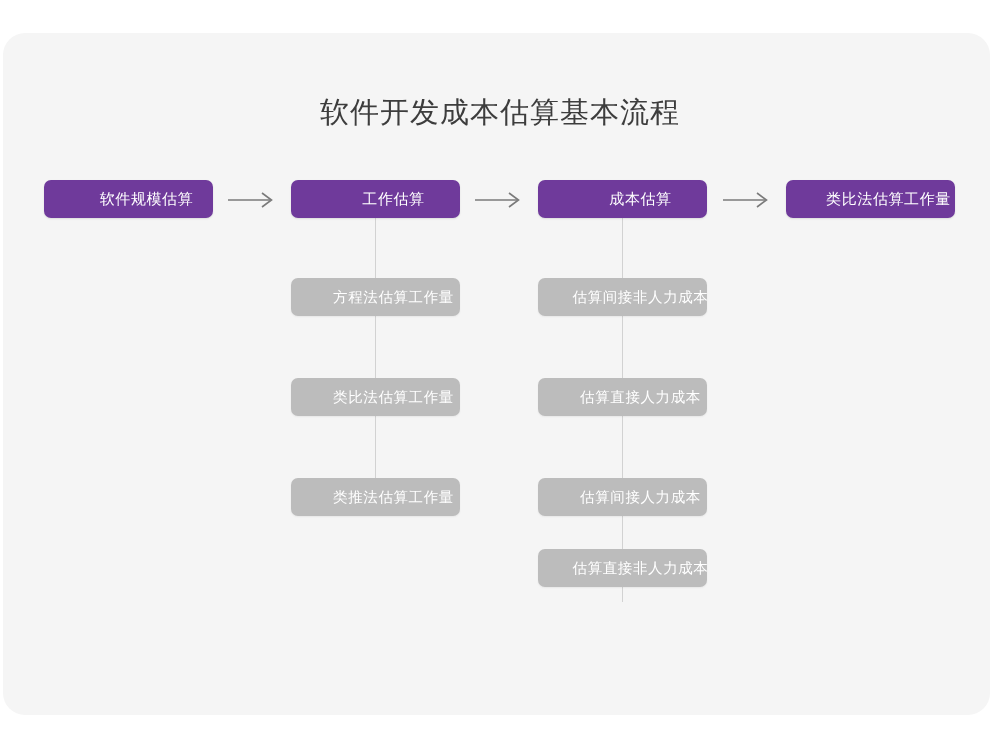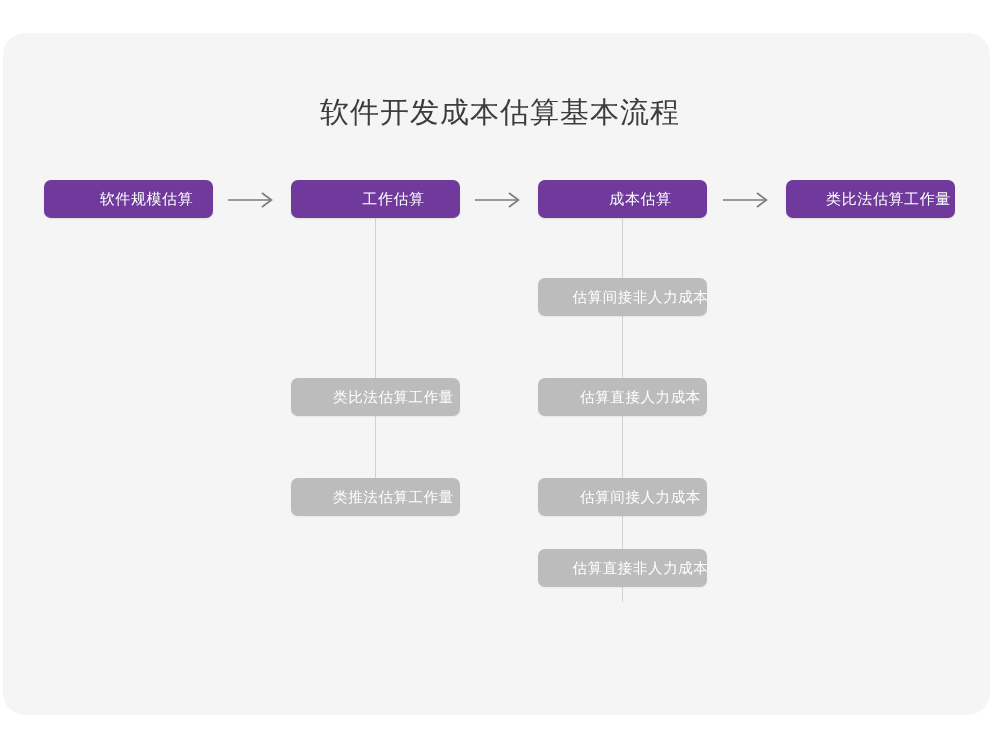--- a/index.html
+++ b/index.html
@@ -131,20 +131,23 @@
     </svg>
   </div>
 
   <div class="arrow" style="left:721px; top:190px; width:52px;">
     <svg width="52" height="20" viewBox="0 0 52 20">
       <path d="M2 10 L44 10" stroke="#7a7a7a" stroke-width="1.6" fill="none"></path>
       <path d="M36 3 L45.5 10 L36 17" stroke="#7a7a7a" stroke-width="1.6" fill="none"></path>
     </svg>
   </div>
 
+  <div class="node secondary" style="left:291px; top:278px; width:169px;">
+    <span>方程法估算工作量</span>
+  </div>
 
   <div class="node secondary" style="left:291px; top:378px; width:169px;">
     <span>类比法估算工作量</span>
   </div>
 
   <div class="node secondary" style="left:291px; top:478px; width:169px;">
     <span>类推法估算工作量</span>
   </div>
 
   <div class="node secondary" style="left:538px; top:278px; width:169px;">

